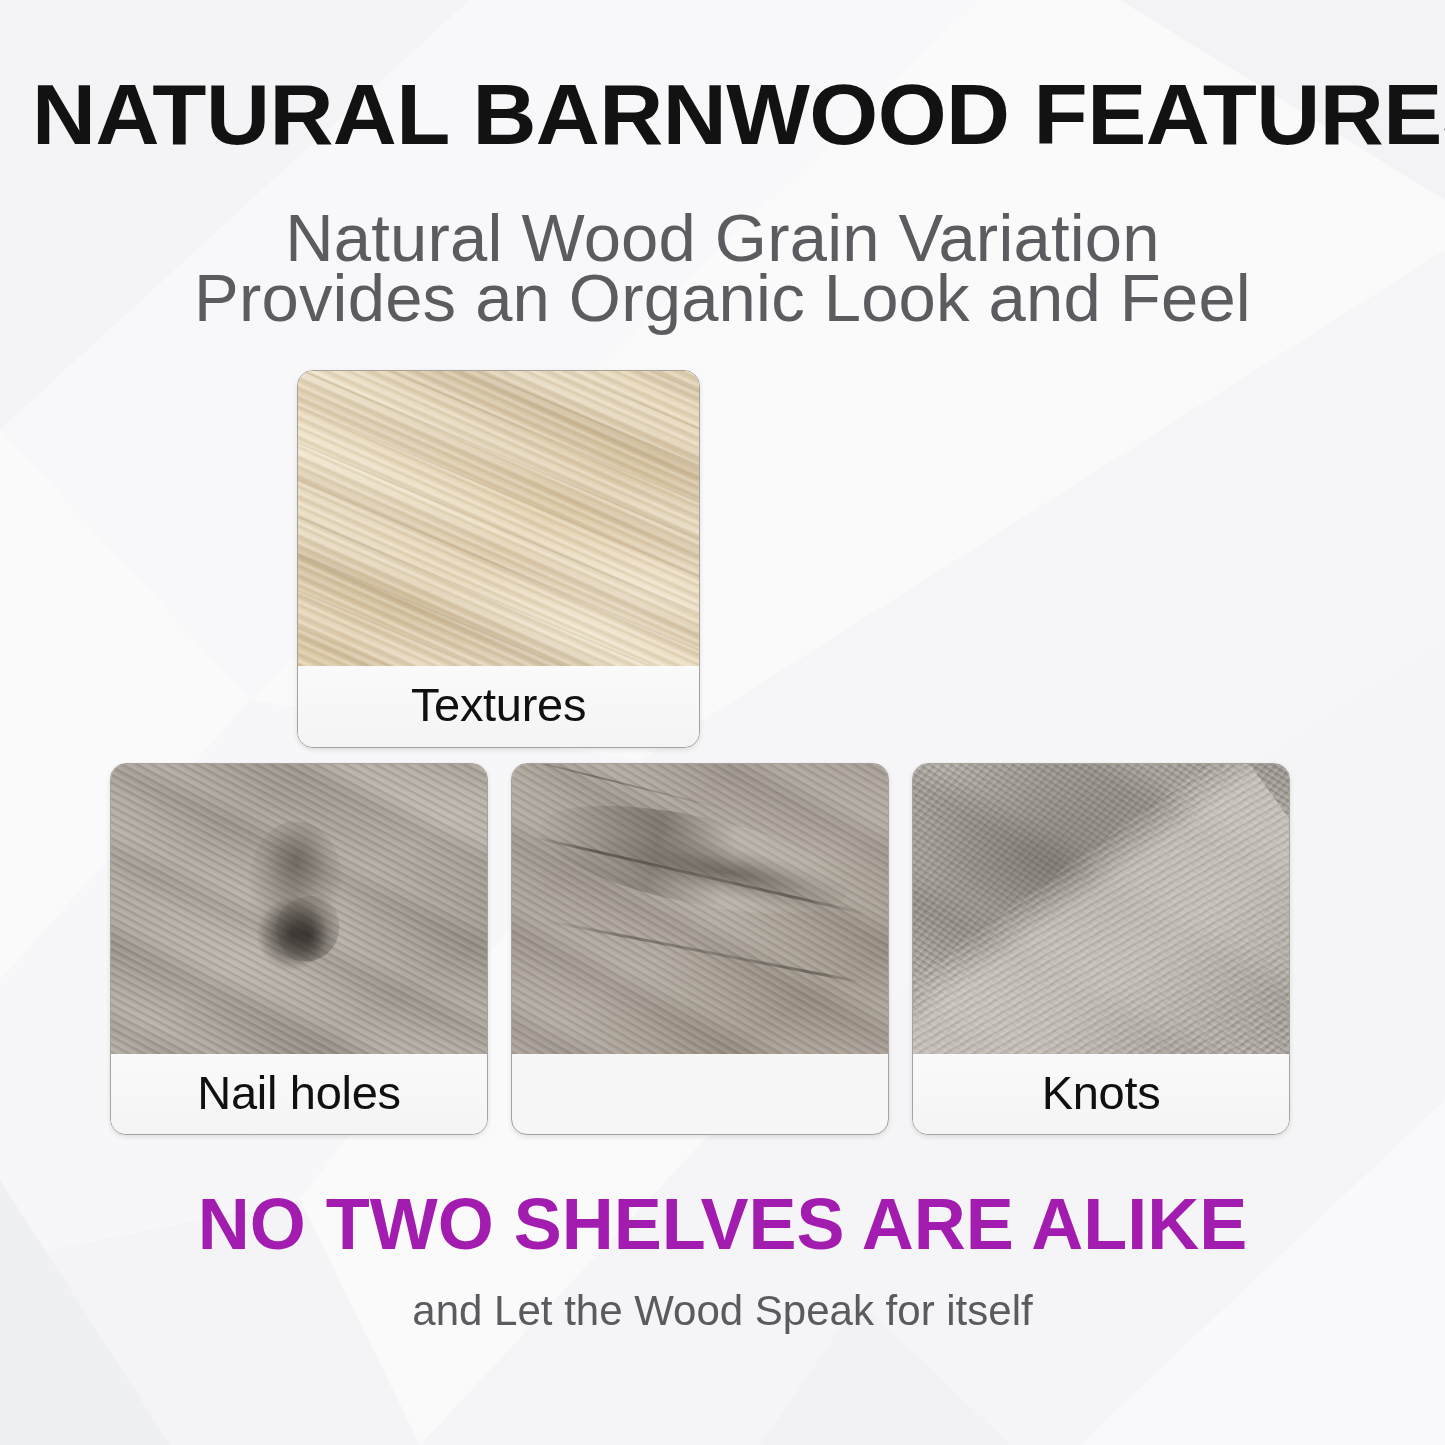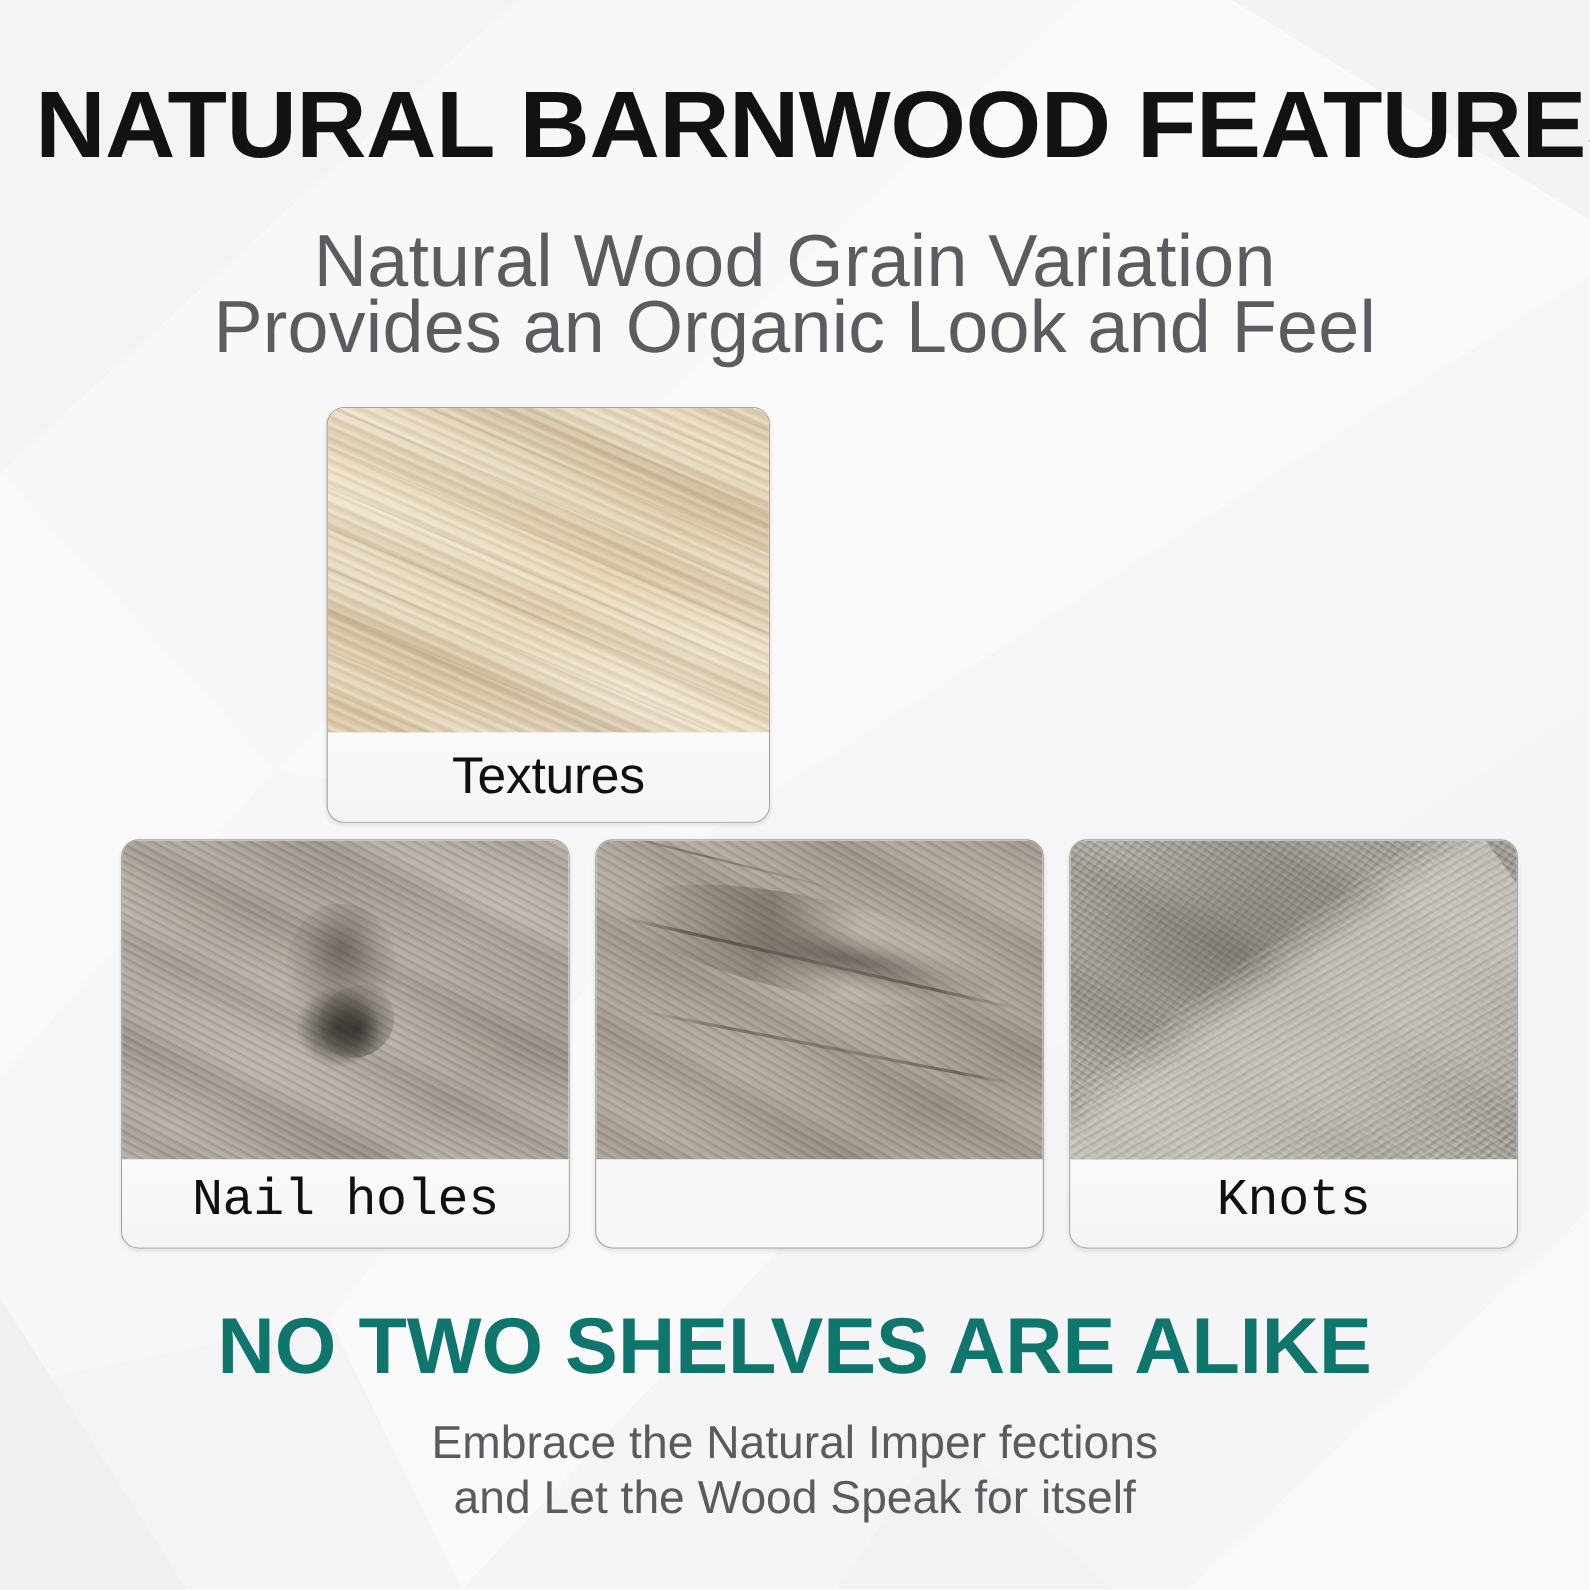--- a/index.html
+++ b/index.html
@@ -61,21 +61,21 @@
     position:relative;
     background:#f7f7f7;
     border:1.5px solid #a9a29a;
     border-radius:16px;
     overflow:hidden;
     box-shadow:0 2px 5px rgba(0,0,0,0.10);
     display:flex;
     flex-direction:column;
   }
   .card-top    { width:403px; height:378px; }
-  .card-bottom { width:408px; height:372px;font-family:Liberation Mono, monospace; }
+  .card-bottom { width:378px; height:372px; }
 
   .thumb {
     position:relative;
     width:100%;
     overflow:hidden;
     flex:0 0 auto;
   }
   .card-top    .thumb { height:295px; }
   .card-bottom .thumb { height:290px; }
 
@@ -341,21 +341,21 @@
   .footline {
     position:absolute;
     left:0; top:1188px;
     width:1445px;
     z-index:3;
     text-align:center;
     font-weight:bold;
     font-size:72px;
     line-height:72px;
     letter-spacing:0px;
-    color:#0f766e;
+    color:#a21caf;
     transform:scaleX(1.0);
   }
 
   
   .footnote {
     position:absolute;
     left:0; top:1286px;
     width:1445px;
     z-index:3;
     text-align:center;
@@ -440,17 +440,16 @@
         </div>
       </div>
       <div class="label">Knots</div>
     </div>
 
   </div>
 
   <div class="footline">NO TWO SHELVES ARE ALIKE</div>
 
   <div class="footnote">
-    <span>Embrace the Natural Imper fections</span>
     <span class="l2">and Let the Wood Speak for itself</span>
   </div>
 
 </div>
 
 </body></html>

